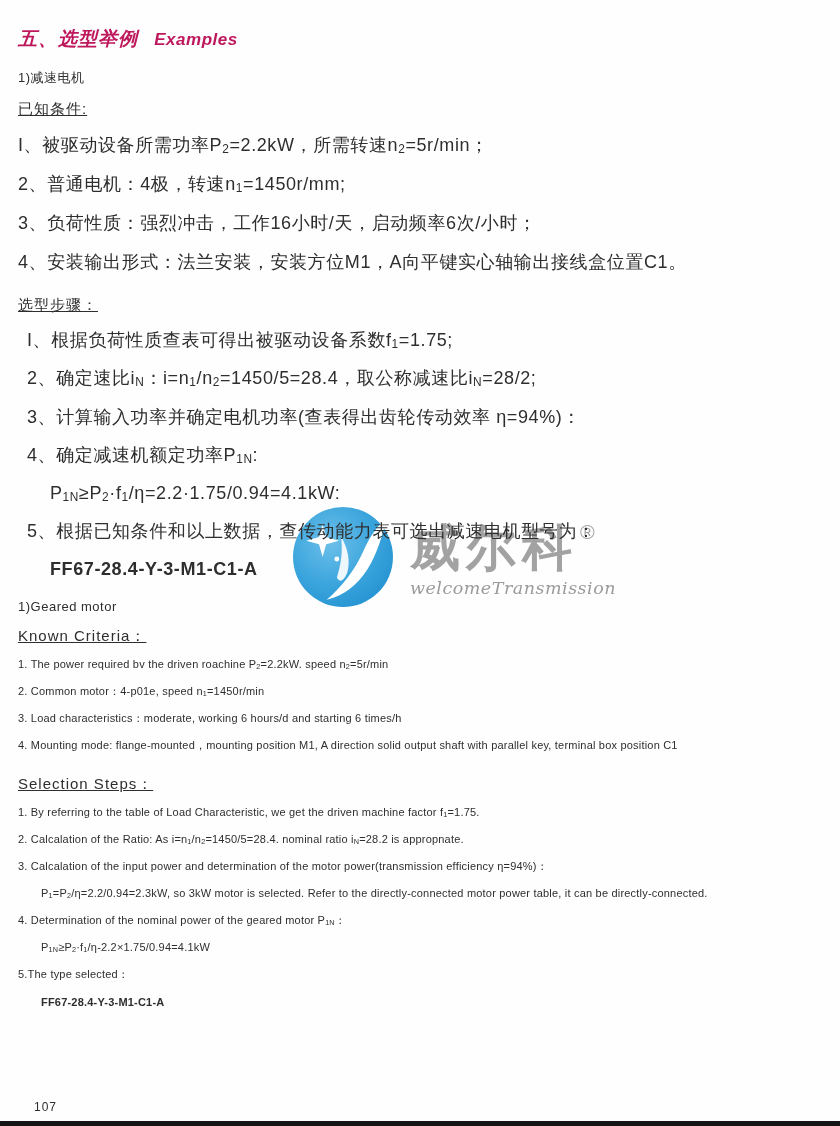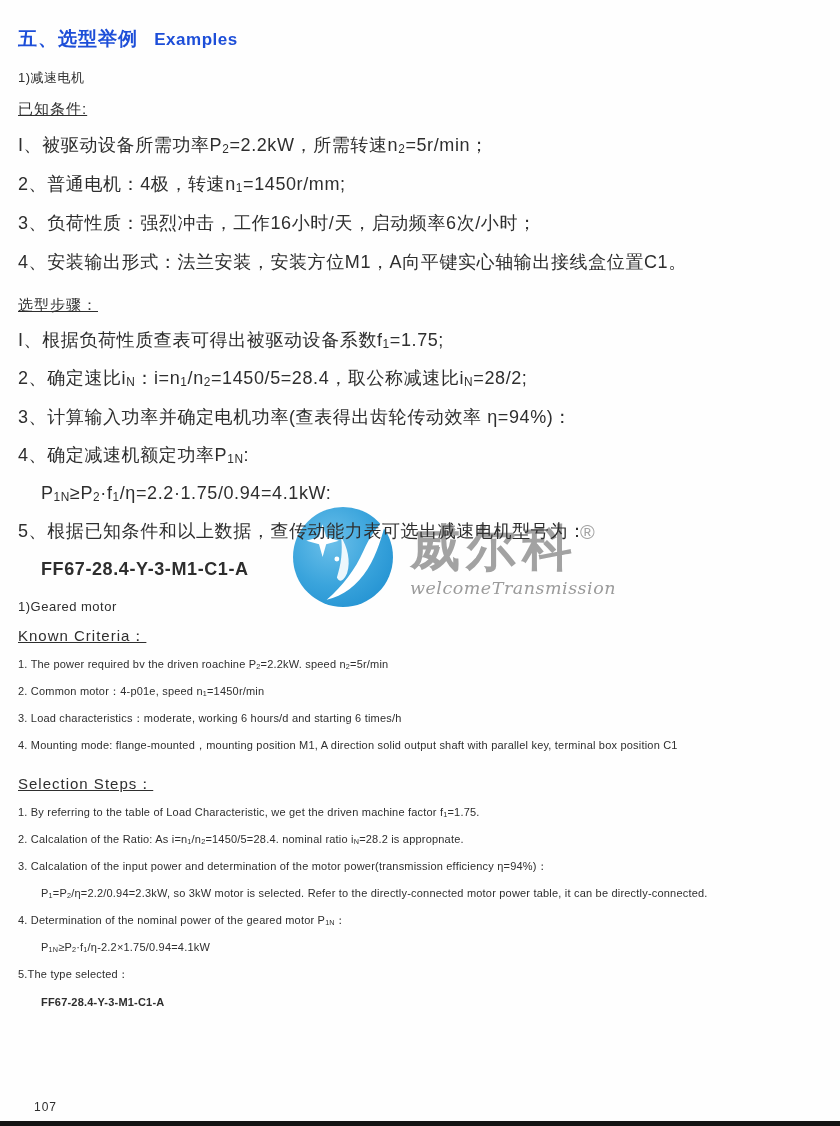--- a/index.html
+++ b/index.html
@@ -18,22 +18,23 @@
     overflow: hidden;
   }
   .content {
     position: relative;
     z-index: 2;
     padding: 26px 28px 0 18px;
   }
   .doc-title {
     font-size: 19px;
     font-weight: bold;
-    color: #1d4ed8;
+    color: #be185d;
     letter-spacing: 1px;
+    font-style: italic;
   }
   .doc-title .title-en {
     font-size: 17px;
     letter-spacing: 0.5px;
     margin-left: 10px;
   }
   .sec-heading {
     font-size: 13px;
     margin-top: 17px;
     letter-spacing: 0.5px;
@@ -49,21 +50,21 @@
     margin: 13px 0 0 0;
     letter-spacing: 0.6px;
     line-height: 1.45;
   }
   p.line-en {
     font-size: 11px;
     margin: 9.5px 0 0 0;
     letter-spacing: 0.2px;
     line-height: 1.6;
   }
-  p.step-zh { margin-top: 12px; }
+  p.step-zh { margin-top: 12px; margin-left: 9px; }
   .indent { padding-left: 23px; }
   .hang {
     padding-left: 15px;
     text-indent: -15px;
   }
   .bold { font-weight: bold; letter-spacing: 1px; }
   .gap-lg { margin-top: 21px; }
   .gap-xl { }
   sub {
     font-size: 0.66em;

